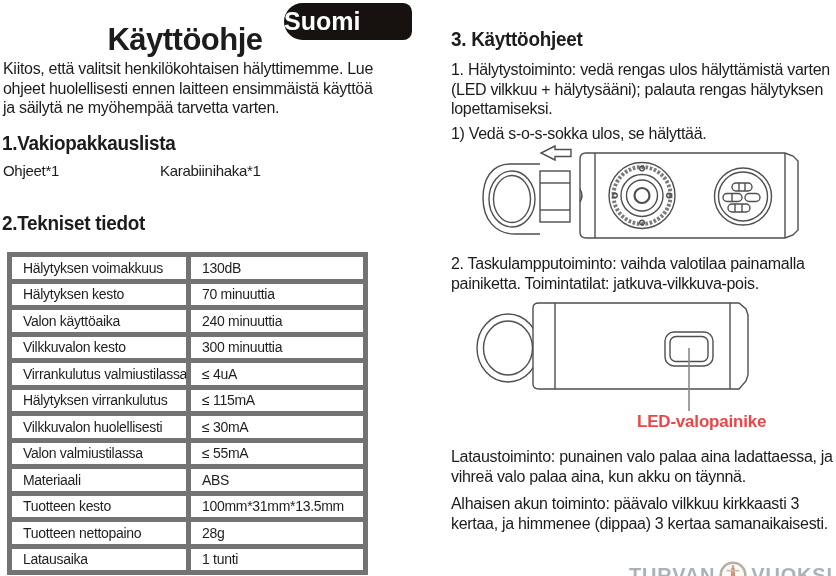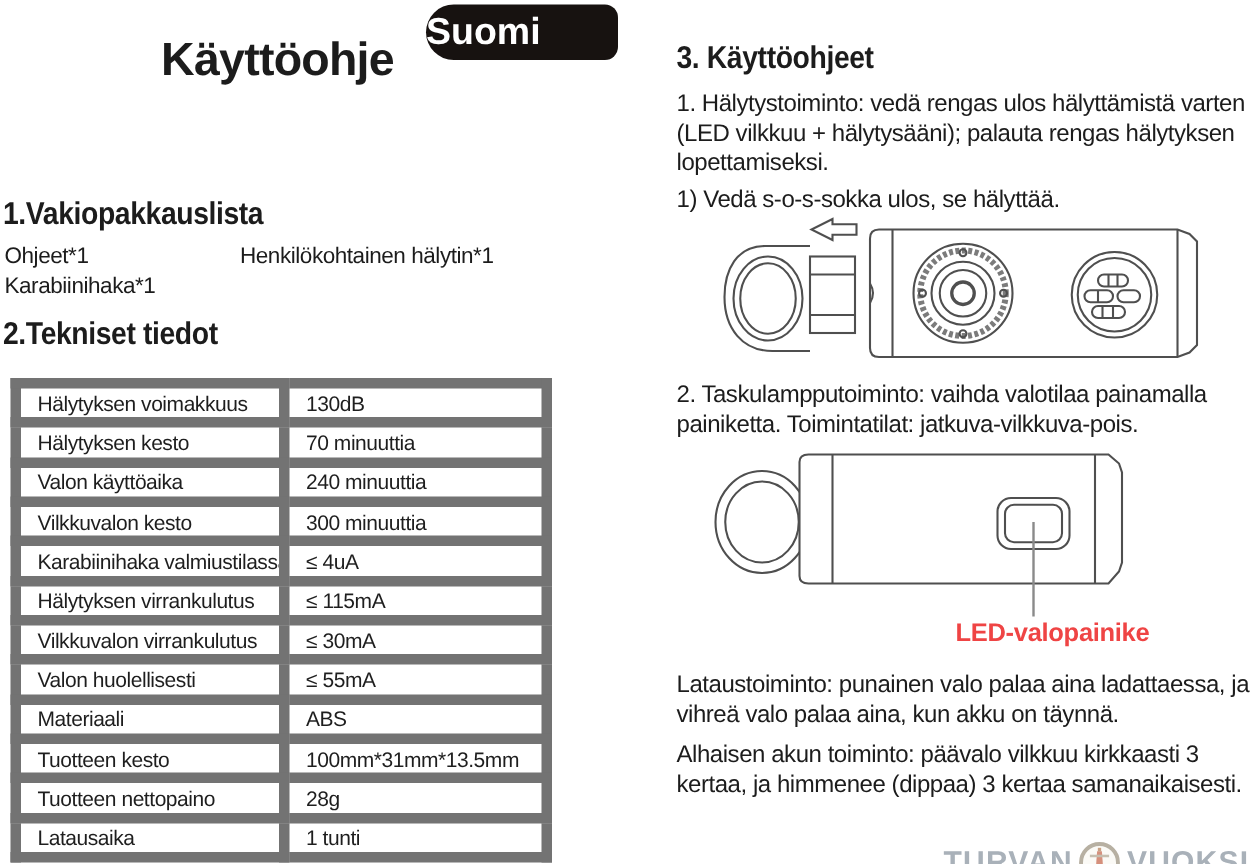--- a/index.html
+++ b/index.html
@@ -33,21 +33,21 @@
     position:absolute; left:3px; top:161px;
     display:grid; grid-template-columns:157px auto;
     font-size:15px; line-height:20px; letter-spacing:-0.3px;
   }
   table.specs {
     position:absolute; left:7px; top:252px; width:361px; height:323px;
     border-collapse:collapse; table-layout:fixed;
     font-size:14px; letter-spacing:-0.3px; color:#1e1e1e;
   }
   table.specs td {
-    border:7px solid #737373; padding:0 2px 0 11px;
+    border:5px solid #737373; padding:0 2px 0 11px;
     white-space:nowrap; overflow:hidden; vertical-align:middle;
   }
   #alarm-step { left:451px; top:60px; width:390px; }
   #alarm-substep { left:451px; top:124px; width:390px; }
   #flashlight-step { left:451px; top:254px; width:390px; }
   #charging-note { left:451px; top:447px; width:390px; }
   #low-battery-note { left:451px; top:494px; width:390px; }
   #led-label {
     position:absolute; left:637px; top:412px; font-size:17px; font-weight:bold;
     color:#ef4444; letter-spacing:-0.2px;
@@ -62,25 +62,27 @@
   .line-art { stroke:#4f4f4f; fill:none; stroke-width:1.4; }
 </style>
 </head>
 <body>
 
 <div class="page">
 
   <div class="title">Käyttöohje</div>
   <div class="badge">Suomi</div>
 
+  <div class="para" id="intro">Kiitos, että valitsit henkilökohtaisen hälyttimemme. Lue
+ohjeet huolellisesti ennen laitteen ensimmäistä käyttöä
+ja säilytä ne myöhempää tarvetta varten.</div>
 
   <div class="h" id="h1">1.Vakiopakkauslista</div>
   <div class="packing">
     <span>Ohjeet*1</span>
-    <span>Henkilökohtainen hälytin*1</span>
     <span>Karabiinihaka*1</span>
   </div>
 
   <div class="h" id="h2">2.Tekniset tiedot</div>
 
   <table class="specs">
     <colgroup>
         <col style="width:179px">
         <col>
       </colgroup>
@@ -95,33 +97,33 @@
         </tr>
       <tr>
           <td>Valon käyttöaika</td>
           <td>240 minuuttia</td>
         </tr>
       <tr>
           <td>Vilkkuvalon kesto</td>
           <td>300 minuuttia</td>
         </tr>
       <tr>
-          <td>Karabiinihaka valmiustilassa</td>
+          <td>Virrankulutus valmiustilassa</td>
           <td>≤ 4uA</td>
         </tr>
       <tr>
           <td>Hälytyksen virrankulutus</td>
           <td>≤ 115mA</td>
         </tr>
       <tr>
-          <td>Vilkkuvalon virrankulutus</td>
+          <td>Vilkkuvalon huolellisesti</td>
           <td>≤ 30mA</td>
         </tr>
       <tr>
-          <td>Valon huolellisesti</td>
+          <td>Valon valmiustilassa</td>
           <td>≤ 55mA</td>
         </tr>
       <tr>
           <td>Materiaali</td>
           <td>ABS</td>
         </tr>
       <tr>
           <td>Tuotteen kesto</td>
           <td>100mm*31mm*13.5mm</td>
         </tr>

